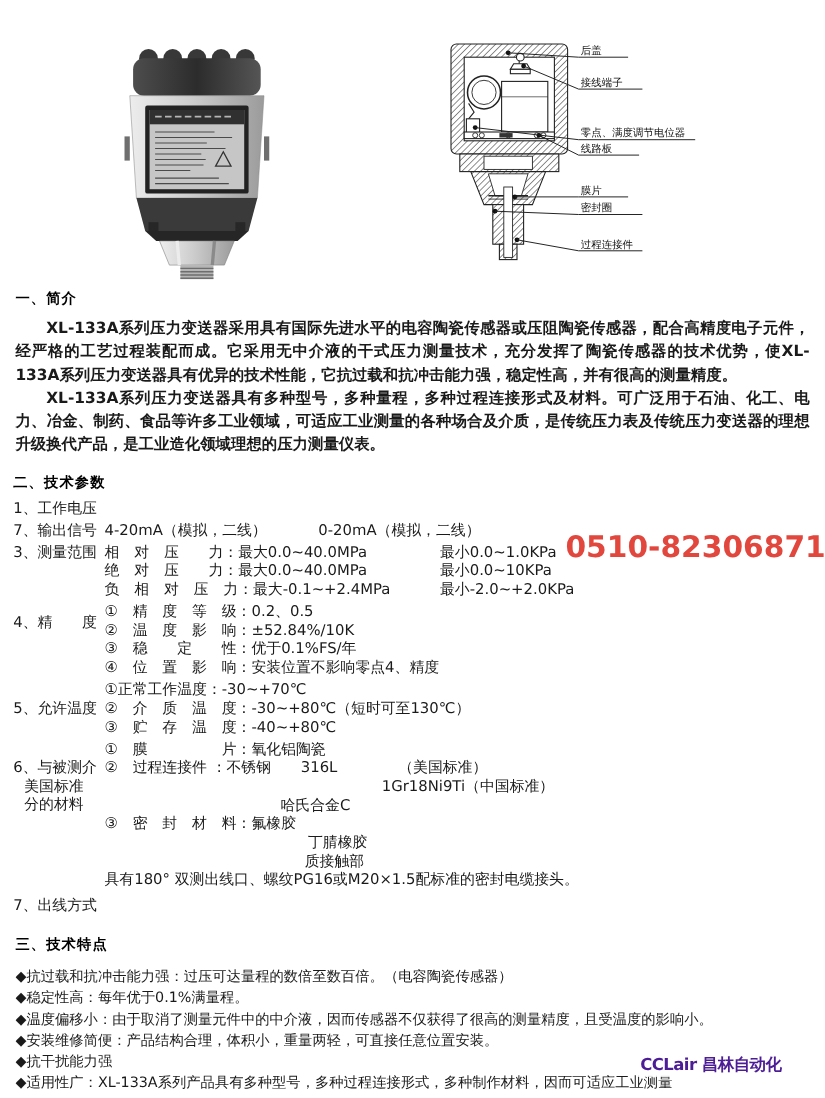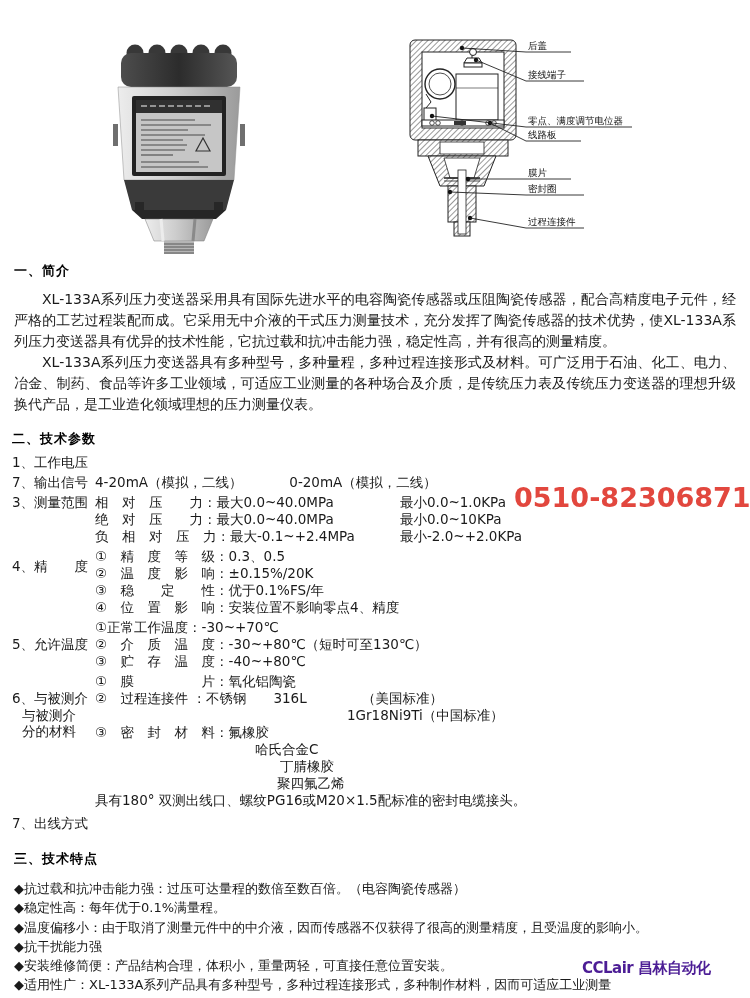--- a/index.html
+++ b/index.html
@@ -6,21 +6,21 @@
   body{
     width:750px;height:998px;position:relative;overflow:hidden;
     background:#ffffff;
     font-family:"DejaVu Sans","Liberation Sans",sans-serif;
     color:#1a1a1a;
   }
   .abs{position:absolute;}
   
   .h-sec{font-size:13px;font-weight:700;color:#000;letter-spacing:1px;}
   
-  .s1p{width:722px;font-size:14px;line-height:21px;text-align:justify;margin:0;}
+  .s1p{width:722px;font-size:14px;line-height:21px;text-align:justify;margin:0;font-weight:bold;}
   .s1p p{margin:0;text-indent:2em;}
   
   .phone{font-size:27px;font-weight:800;color:#e2473e;letter-spacing:0px;white-space:nowrap;text-align:right;}
   
   .params{width:736px;font-size:13.5px;line-height:17px;}
   .pitem{display:flex;margin-bottom:3px;}
   .plabel{width:83px;flex:0 0 83px;white-space:nowrap;}
   .plabel .sub{padding-left:10px;}
   .pbody{flex:1;}
   .prow{white-space:nowrap;}
@@ -219,64 +219,64 @@
     <div class="pbody">
       <div class="prow"><span class="w305">相　对　压　　力：最大0.0~40.0MPa</span><span>最小0.0~1.0KPa</span></div>
       <div class="prow"><span class="w305">绝　对　压　　力：最大0.0~40.0MPa</span><span>最小0.0~10KPa</span></div>
       <div class="prow"><span class="w305">负　相　对　压　力：最大-0.1~+2.4MPa</span><span>最小-2.0~+2.0KPa</span></div>
     </div>
   </div>
 
   <div class="pitem">
     <div class="plabel pt10">4、精　　度</div>
     <div class="pbody">
-      <div class="prow">①　精　度　等　级：0.3、0.5</div>
-      <div class="prow">②　温　度　影　响：±0.15%/20K</div>
+      <div class="prow">①　精　度　等　级：0.2、0.5</div>
+      <div class="prow">②　温　度　影　响：±52.84%/10K</div>
       <div class="prow">③　稳　　定　　性：优于0.1%FS/年</div>
       <div class="prow">④　位　置　影　响：安装位置不影响零点4、精度</div>
     </div>
   </div>
 
   <div class="pitem">
     <div class="plabel pt17">5、允许温度</div>
     <div class="pbody">
       <div class="prow">①正常工作温度：-30~+70℃</div>
       <div class="prow">②　介　质　温　度：-30~+80℃（短时可至130℃）</div>
       <div class="prow">③　贮　存　温　度：-40~+80℃</div>
     </div>
   </div>
 
   <div class="pitem">
     <div class="plabel pt17 lbl3">
       <div>6、与被测介</div>
-      <div class="sub">与被测介</div>
+      <div class="sub">美国标准</div>
       <div class="sub">分的材料</div>
     </div>
     <div class="pbody">
       <div class="prow">①　膜　　　　　片：氧化铝陶瓷</div>
       <div class="prow"><span class="w267">②　过程连接件 ：不锈钢　　316L</span><span>（美国标准）</span></div>
       <div class="prow ml252">1Gr18Ni9Ti（中国标准）</div>
+      <div class="prow ml160">哈氏合金C</div>
       <div class="prow">③　密　封　材　料：氟橡胶</div>
-      <div class="prow ml160">哈氏合金C</div>
       <div class="prow ml185">丁腈橡胶</div>
-      <div class="prow ml182">聚四氟乙烯</div>
+      <div class="prow ml182">质接触部</div>
       <div class="prow">具有180° 双测出线口、螺纹PG16或M20×1.5配标准的密封电缆接头。</div>
     </div>
   </div>
 
   <div class="pitem mt4">
     <div class="plabel">7、出线方式</div>
     <div class="pbody"></div>
   </div>
 
 </div>
 
 <div class="abs h-sec" style="left:14px;top:850px;">三、技术特点</div>
 <div class="abs bullets" style="left:14px;top:879px;">
   <div>◆抗过载和抗冲击能力强：过压可达量程的数倍至数百倍。（电容陶瓷传感器）</div>
   <div>◆稳定性高：每年优于0.1%满量程。</div>
   <div>◆温度偏移小：由于取消了测量元件中的中介液，因而传感器不仅获得了很高的测量精度，且受温度的影响小。</div>
+  <div>◆安装维修简便：产品结构合理，体积小，重量两轻，可直接任意位置安装。</div>
   <div>◆抗干扰能力强</div>
-  <div>◆安装维修简便：产品结构合理，体积小，重量两轻，可直接任意位置安装。</div>
   <div>◆适用性广：XL-133A系列产品具有多种型号，多种过程连接形式，多种制作材料，因而可适应工业测量</div>
 </div>
 
 <div class="abs wm" style="left:580px;top:958px;">CCLair 昌林自动化</div>
 
 </body></html>

